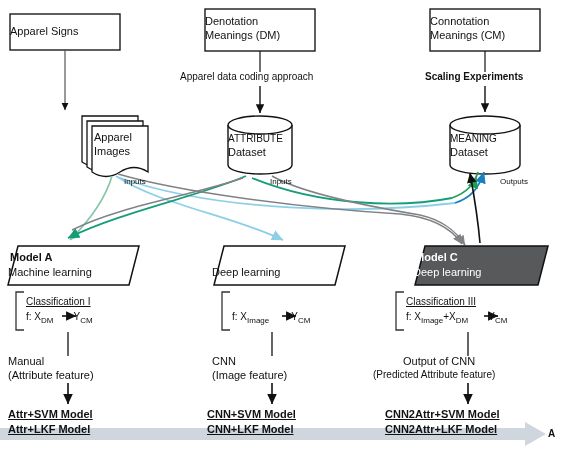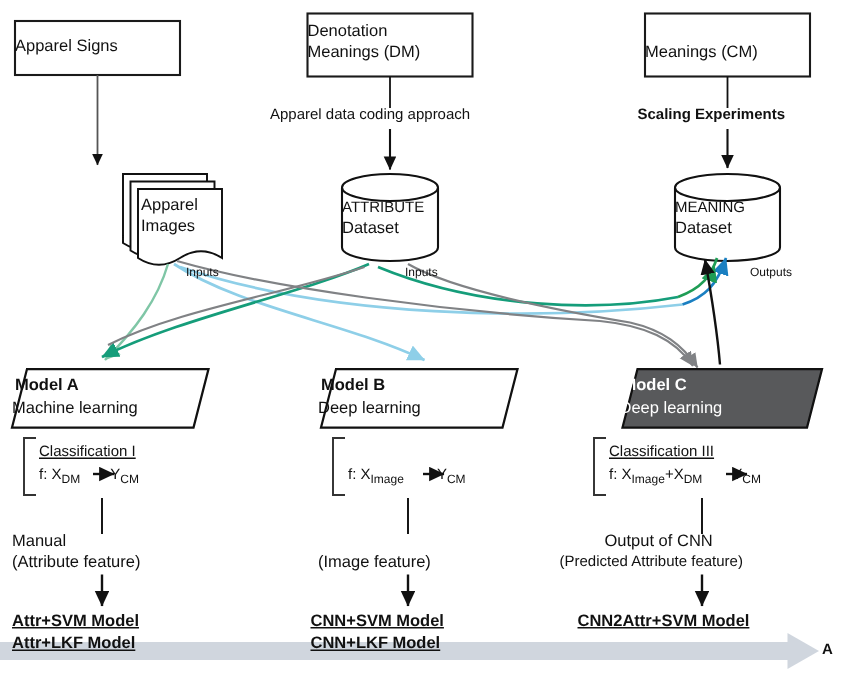--- a/index.html
+++ b/index.html
@@ -124,20 +124,21 @@
     <path d="M484,316 L498,316" stroke="#111" stroke-width="1.6" fill="none" marker-end="url(#arrBlack)"></path>
 
     <path d="M0,428 H525 V422 L546,434 L525,446 V440 H0 Z" fill="#cdd4dc" opacity="0.95"></path>
   </svg>
 
   <div class="txt t11" style="left:10px;top:25px;width:110px;">Apparel Signs</div>
 
   <div class="txt t11" style="left:205px;top:15px;width:110px;">Denotation</div>
   <div class="txt t11" style="left:205px;top:29px;width:110px;">Meanings (DM)</div>
 
+  <div class="txt t11" style="left:430px;top:15px;width:110px;">Connotation</div>
   <div class="txt t11" style="left:430px;top:29px;width:114px;">Meanings (CM)</div>
 
   <div class="txt t10 nowrap" style="left:180px;top:71px;width:160px;">Apparel data coding approach</div>
   <div class="txt t10 nowrap" style="left:425px;top:71px;width:120px;font-weight:bold;">Scaling Experiments</div>
 
   <div class="txt t11" style="left:94px;top:131px;width:52px;">Apparel</div>
   <div class="txt t11" style="left:94px;top:145px;width:52px;">Images</div>
 
   <div class="txt t10" style="left:228px;top:133px;width:64px;">ATTRIBUTE</div>
   <div class="txt t11" style="left:228px;top:146px;width:64px;">Dataset</div>
@@ -153,34 +154,35 @@
   <div class="txt t10 uline" style="left:26px;top:296px;width:130px;text-align:left;">Classification I</div>
   <div class="txt t11" style="left:8px;top:266px;width:126px;">Machine learning</div>
   <div class="txt t10" style="left:26px;top:311px;width:130px;text-align:left;">
     <span>f: X</span><sub class="t8">DM</sub><span style="display:inline-block;width:20px;"></span><span>Y</span><sub class="t8">CM</sub>
   </div>
   <div class="txt t11" style="left:8px;top:355px;width:120px;">Manual</div>
   <div class="txt t11" style="left:8px;top:369px;width:120px;">(Attribute feature)</div>
   <div class="txt t11 bold uline" style="left:8px;top:408px;width:120px;">Attr+SVM Model</div>
   <div class="txt t11 bold uline" style="left:8px;top:423px;width:120px;">Attr+LKF Model</div>
 
-  <div class="txt t11 bold" style="left:214px;top:251px;width:128px;">Model B</div>
   <div class="txt t11" style="left:212px;top:266px;width:128px;">Deep learning</div>
   <div class="txt t10" style="left:232px;top:311px;width:140px;text-align:left;">
     <span>f: X</span><sub class="t8">Image</sub><span style="display:inline-block;width:22px;"></span><span>Y</span><sub class="t8">CM</sub>
   </div>
+  <div class="txt t11" style="left:212px;top:355px;width:120px;">CNN</div>
   <div class="txt t11" style="left:212px;top:369px;width:120px;">(Image feature)</div>
   <div class="txt t11 bold uline" style="left:207px;top:408px;width:130px;">CNN+SVM Model</div>
   <div class="txt t11 bold uline" style="left:207px;top:423px;width:130px;">CNN+LKF Model</div>
 
   <div class="txt t11 bold white" style="left:415px;top:251px;width:130px;">Model C</div>
   <div class="txt t11 white" style="left:413px;top:266px;width:130px;">Deep learning</div>
   <div class="txt t10 uline" style="left:406px;top:296px;width:150px;text-align:left;">Classification III</div>
   <div class="txt t10" style="left:406px;top:311px;width:150px;text-align:left;">
     <span>f: X</span><sub class="t8">Image</sub><span>+X</span><sub class="t8">DM</sub><span style="display:inline-block;width:20px;"></span><span>Y</span><sub class="t8">CM</sub>
   </div>
   <div class="txt t11" style="left:403px;top:355px;width:130px;">Output of CNN</div>
   <div class="txt t10 nowrap" style="left:373px;top:369px;width:190px;">(Predicted Attribute feature)</div>
   <div class="txt t11 bold uline" style="left:385px;top:408px;width:166px;">CNN2Attr+SVM Model</div>
+  <div class="txt t11 bold uline" style="left:385px;top:423px;width:166px;">CNN2Attr+LKF Model</div>
 
   <div class="txt t10 bold" style="left:548px;top:428px;width:12px;">A</div>
 
 </div>
 
 </body></html>

